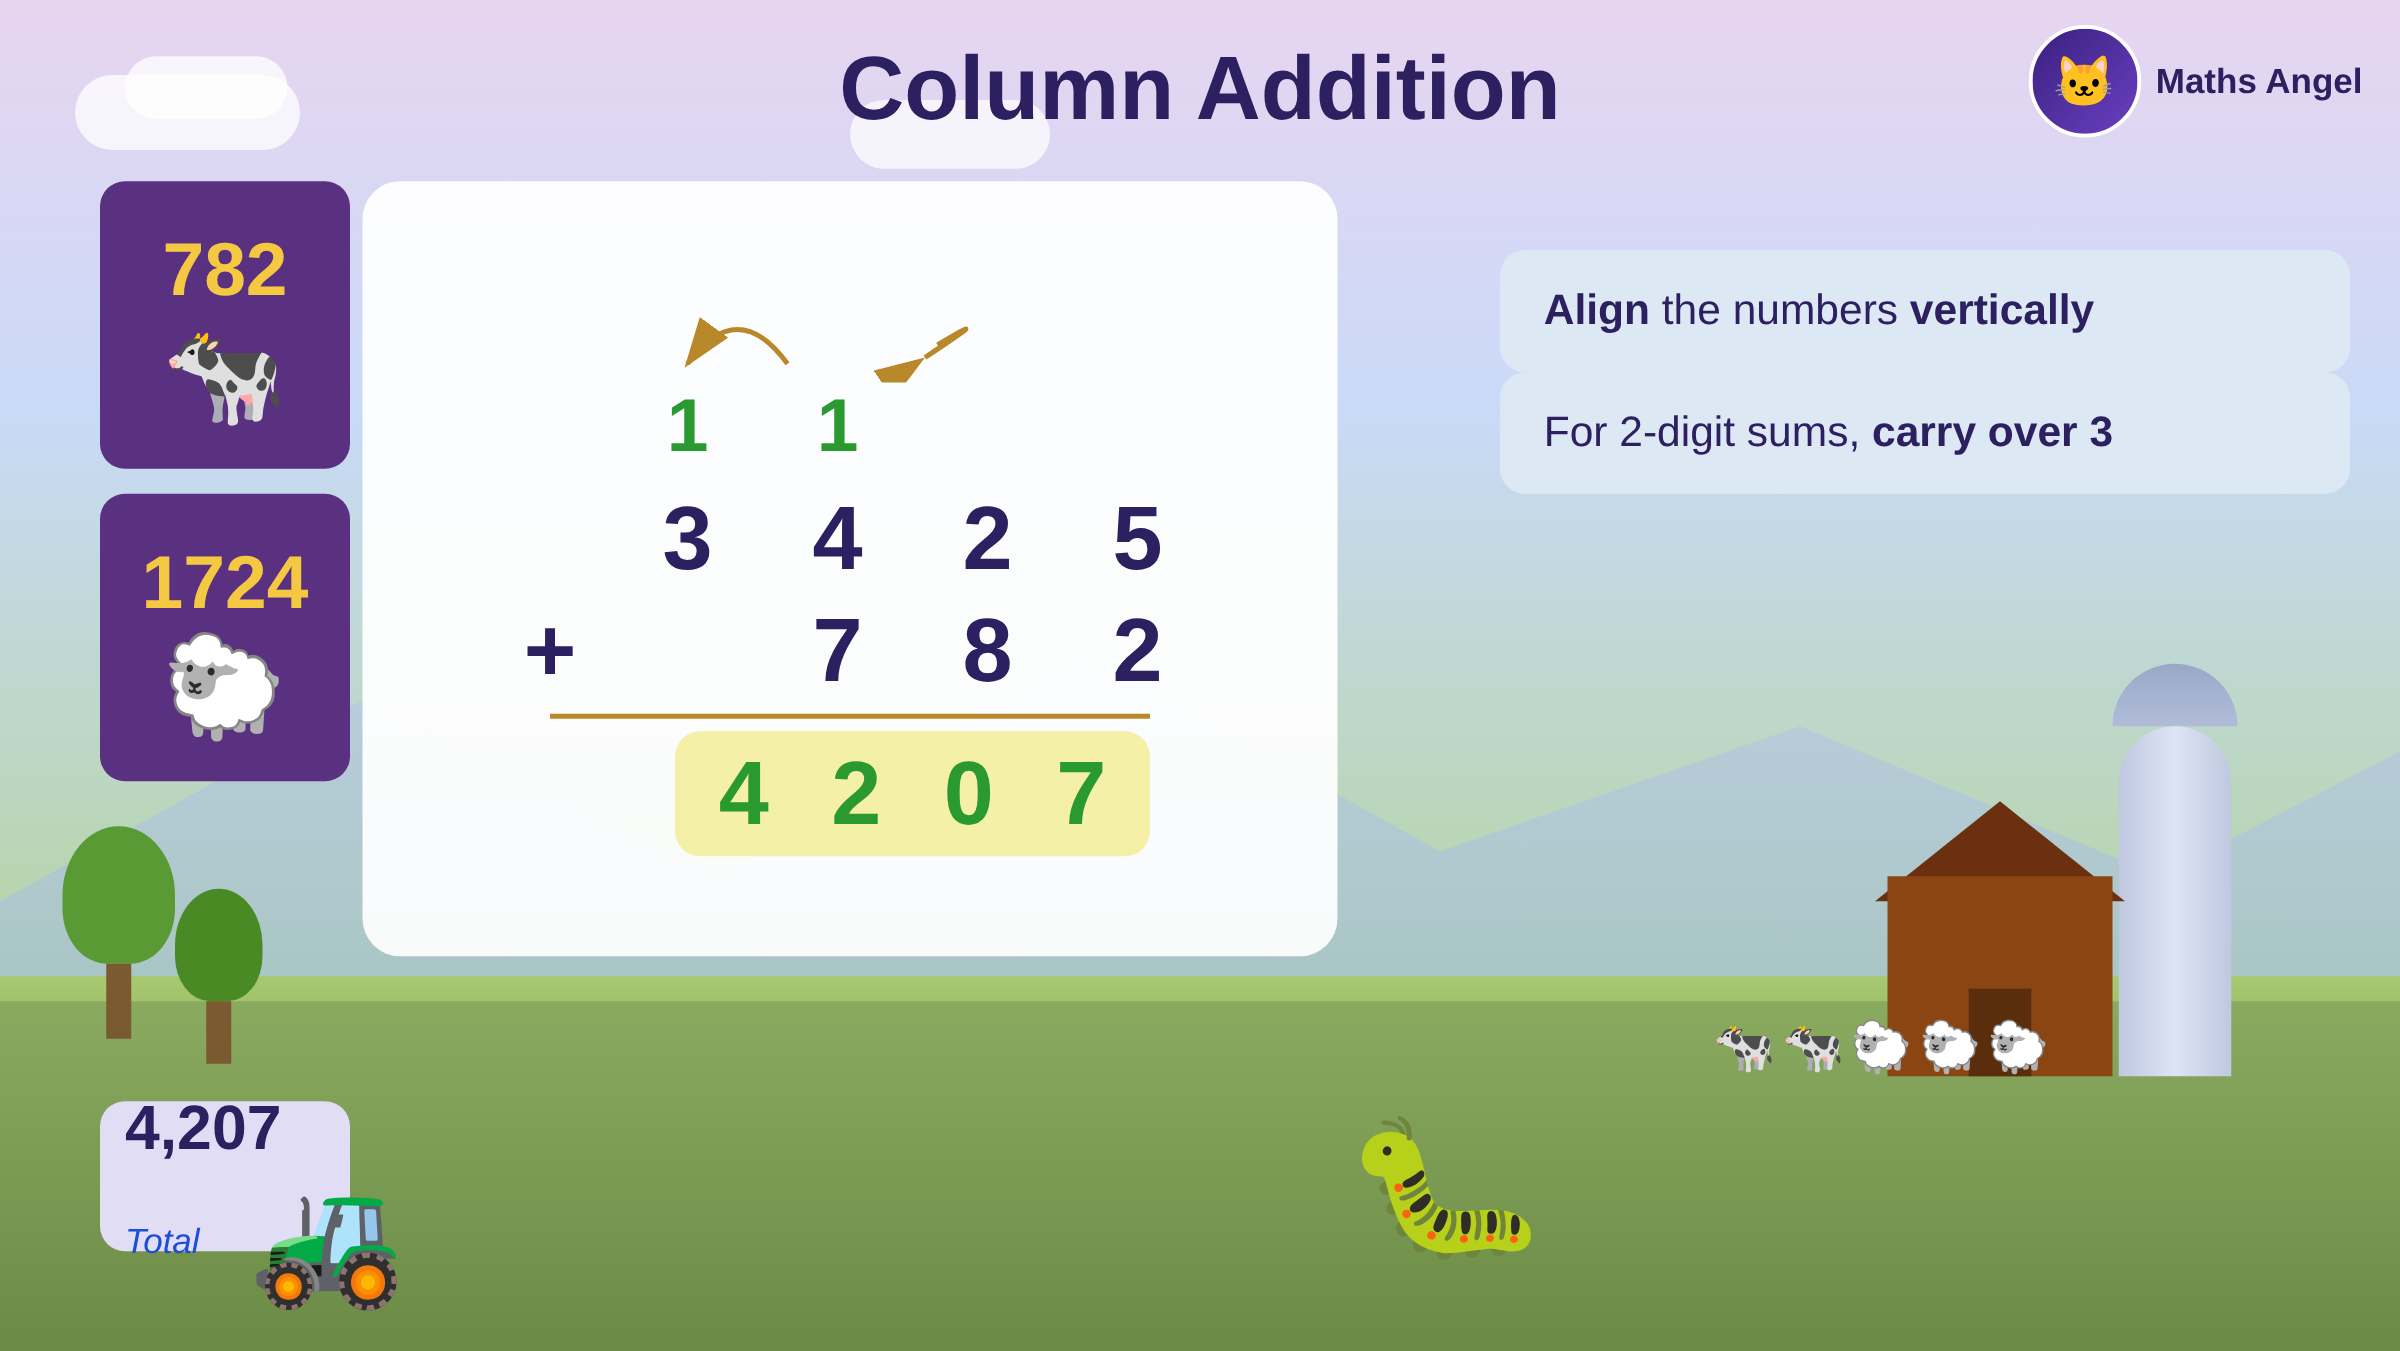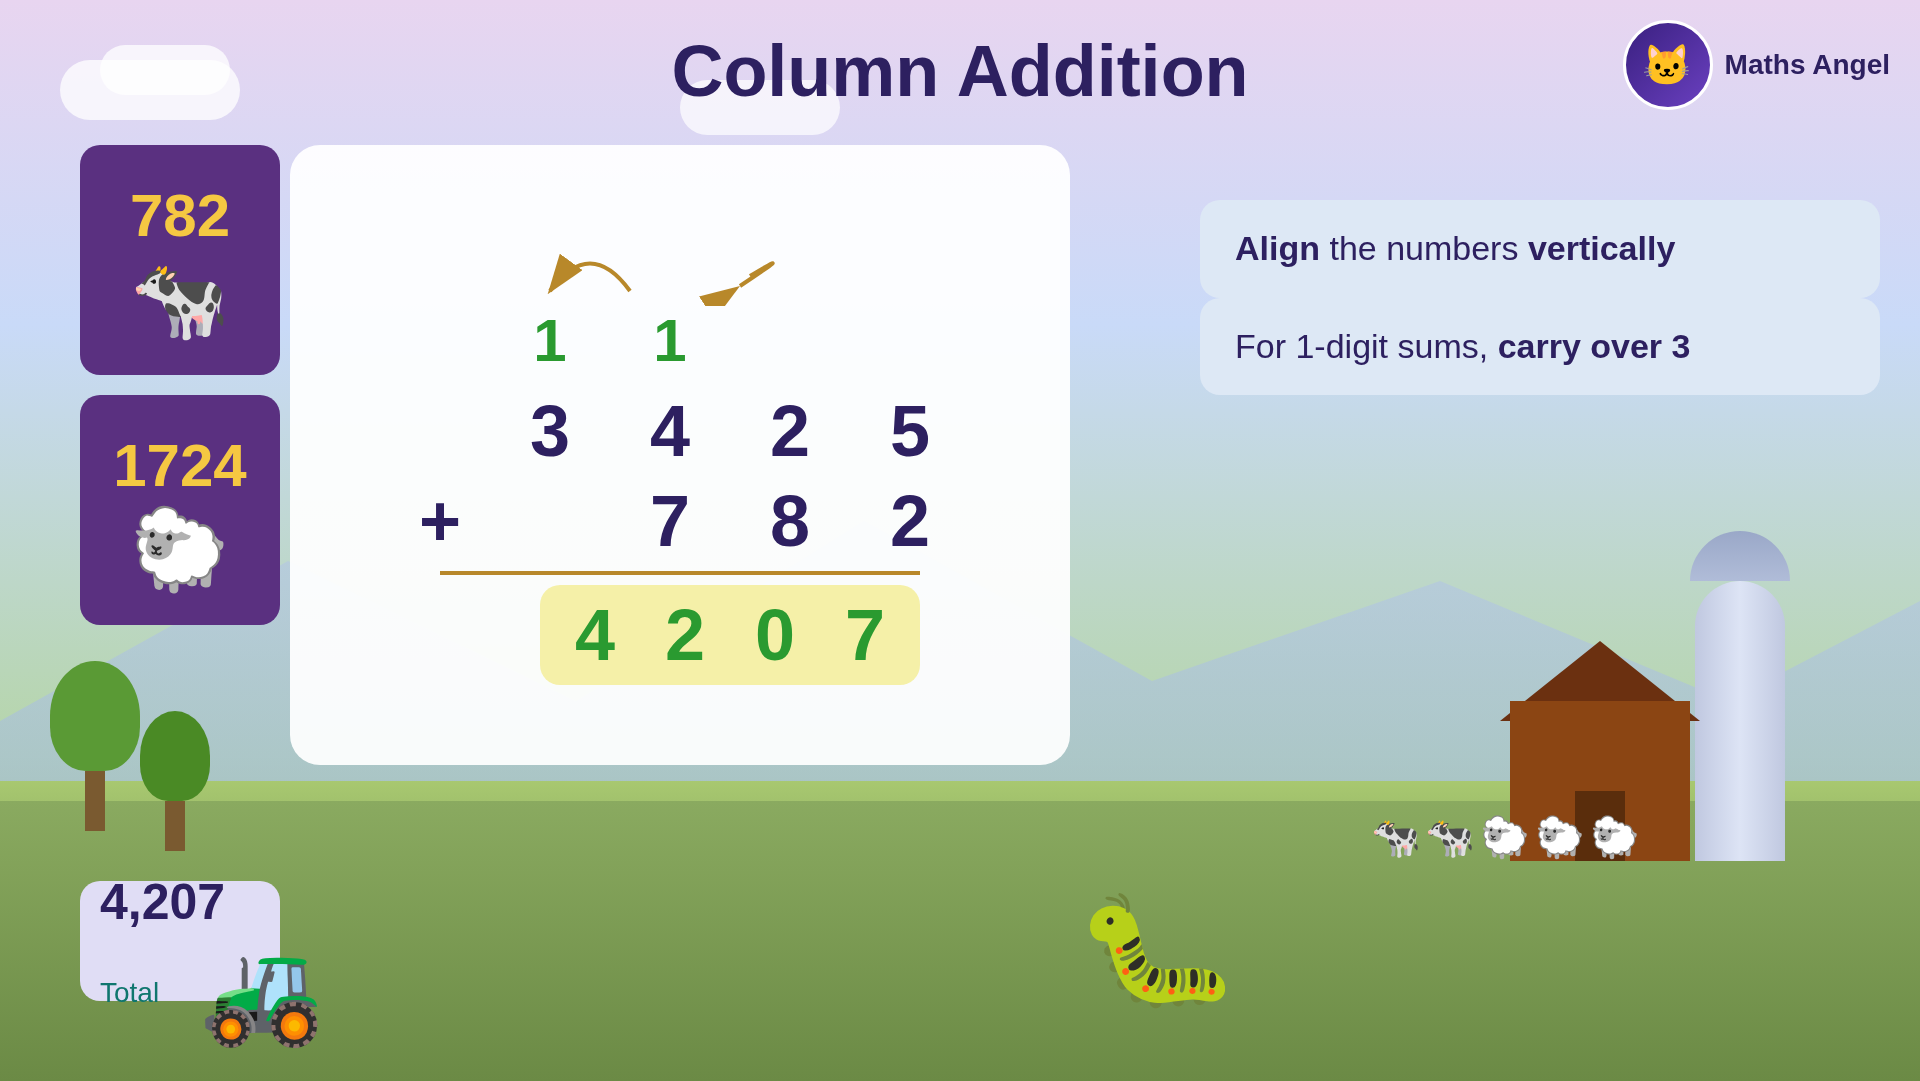--- a/index.html
+++ b/index.html
@@ -198,21 +198,22 @@
       justify-content: center;
       padding: 25px 20px;
     }
     .total-number {
       font-size: 50px;
       font-weight: 900;
       color: #2d2060;
     }
     .total-label {
       font-size: 28px;
-      color: #0f766e;
+      color: #1d4ed8;
+      font-style: italic;
       margin-top: 46px;
     }
 
     
     .main-panel {
       position: absolute;
       left: 290px;
       top: 145px;
       width: 780px;
       height: 620px;
@@ -530,20 +531,20 @@
 <div class="info-boxes">
 
   <div class="info-box">
     <span class="bold">Align</span>
     <span> the numbers </span>
     <span class="bold">vertically</span>
   </div>
 
 
   <div class="info-box">
-    <span>For 1-digit sums, </span>
+    <span>For 2-digit sums, </span>
     <span class="bold">carry over 3</span>
     <br>
   </div>
 
 </div>
 
 <div class="ladybug">🐛</div>
 
 </body></html>

